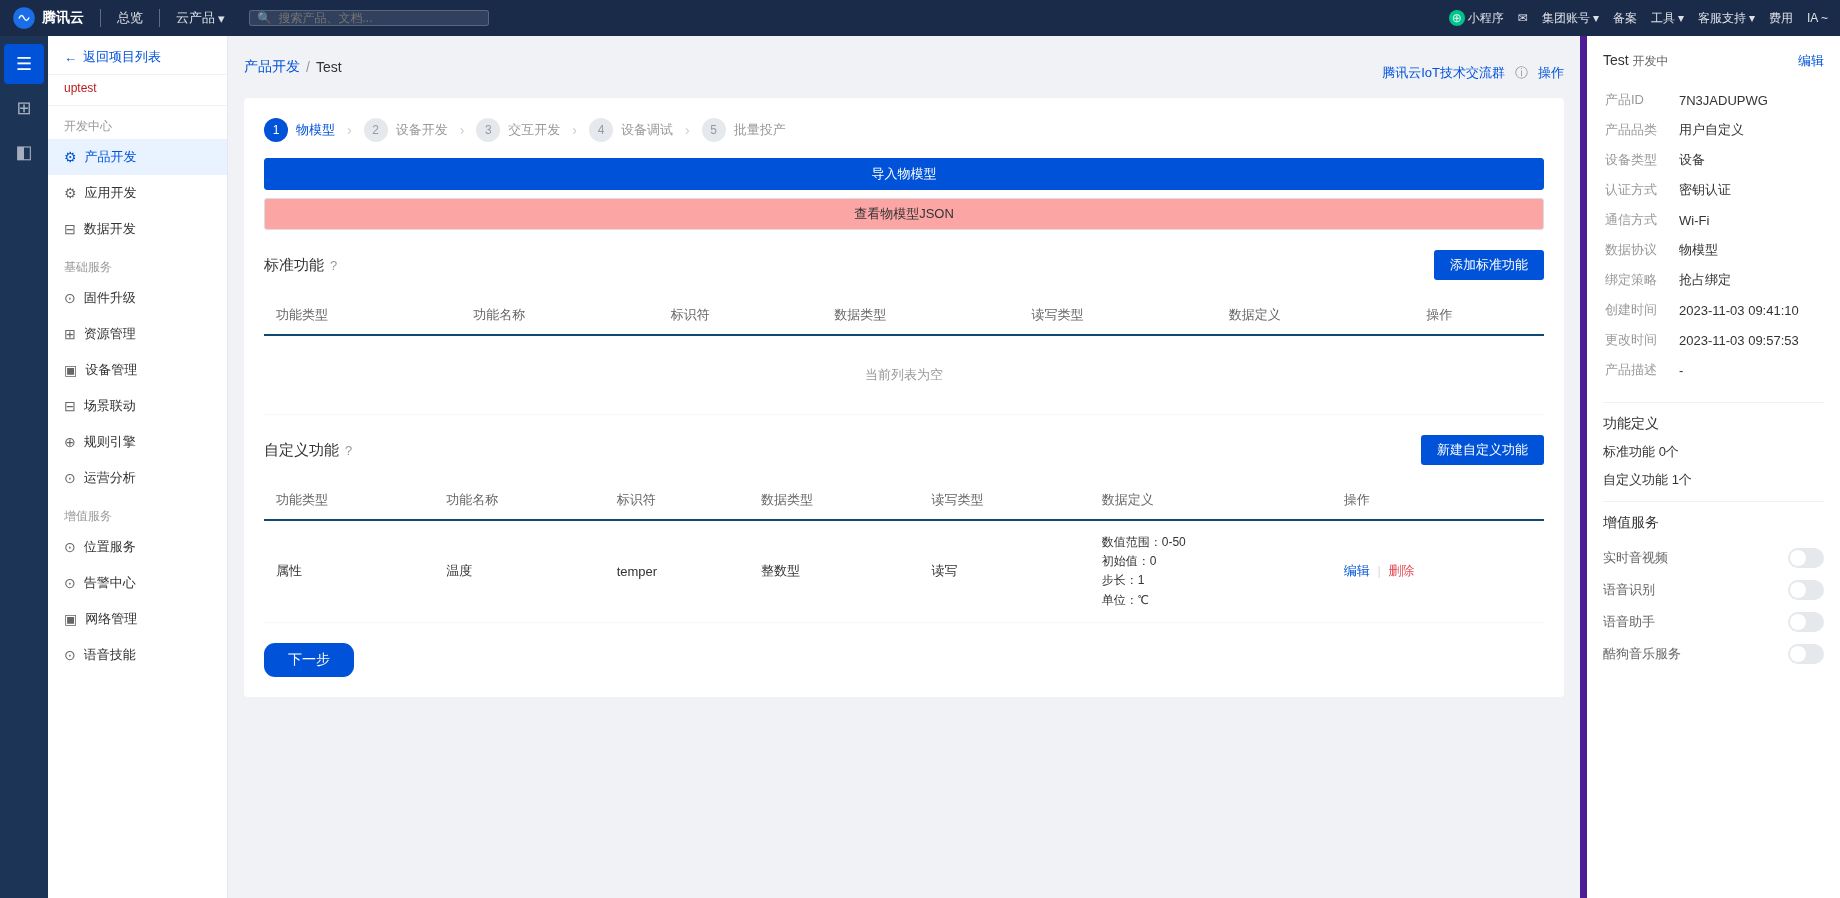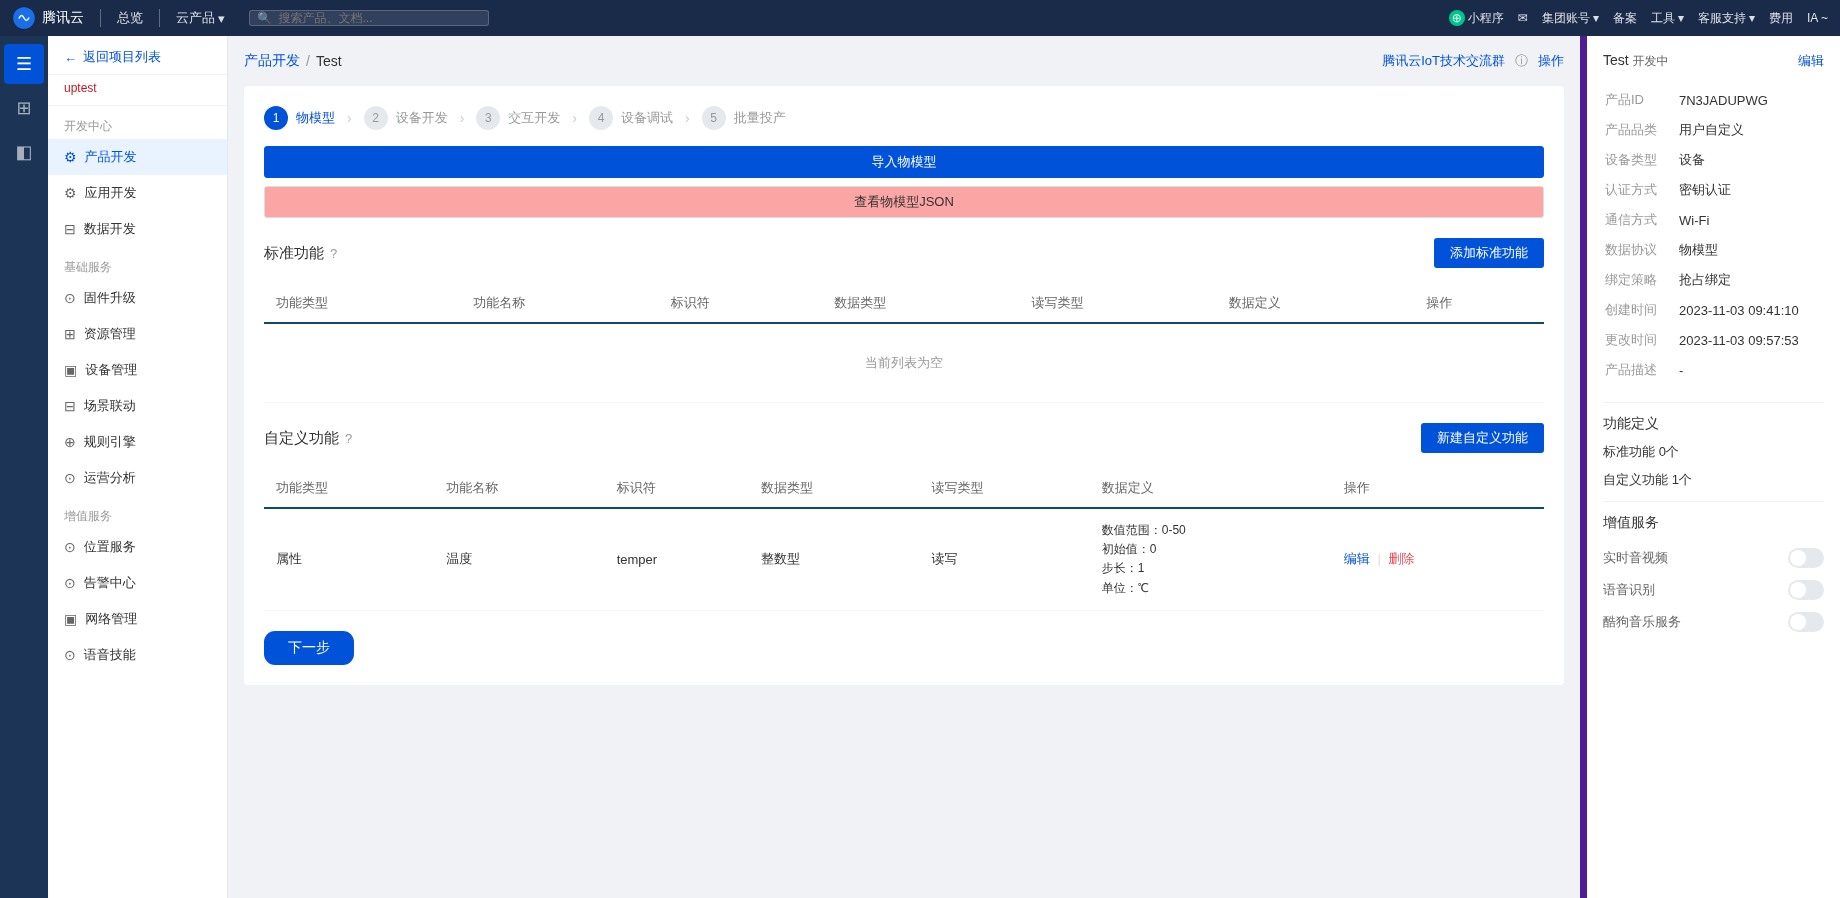--- a/index.html
+++ b/index.html
@@ -8,21 +8,21 @@
     
     .top-nav {
       height: 36px;
       background: #1a2b4a;
       display: flex;
       align-items: center;
       padding: 0 12px;
       gap: 16px;
       position: fixed; top: 0; left: 0; right: 0; z-index: 1000;
     }
-    .top-nav-logo { display: flex; align-items: center; gap: 6px; color: white; font-size: 14px; font-weight: normal; }
+    .top-nav-logo { display: flex; align-items: center; gap: 6px; color: white; font-size: 14px; font-weight: bold; }
     .top-nav-logo svg { width: 24px; height: 24px; }
     .top-nav-divider { width: 1px; height: 18px; background: rgba(255,255,255,0.3); }
     .top-nav-item { color: rgba(255,255,255,0.85); font-size: 13px; cursor: pointer; display: flex; align-items: center; gap: 3px; white-space: nowrap; }
     .top-nav-search {
       flex: 1; max-width: 240px; margin-left: 8px;
       background: rgba(255,255,255,0.1);
       border: 1px solid rgba(255,255,255,0.2);
       border-radius: 3px;
       display: flex; align-items: center; padding: 0 8px; gap: 6px;
       color: rgba(255,255,255,0.6); font-size: 12px;
@@ -87,21 +87,21 @@
     }
 
     
     .breadcrumb {
       display: flex; align-items: center; gap: 6px;
       font-size: 14px; color: #666; margin-bottom: 16px;
     }
     .breadcrumb-link { color: #0052d9; cursor: pointer; }
     .breadcrumb-sep { color: #999; }
     .breadcrumb-current { color: #333; font-weight: 500; }
-    .breadcrumb-right { margin-left: auto; display: flex; align-items: center; gap: 10px; font-size: 13px; color: #666; }
+    .breadcrumb-right { margin-left: auto; display: flex; align-items: center; gap: 10px; font-size: 13px; color: #666; margin-top: 12px; }
 
     
     .stepper {
       display: flex; align-items: center; gap: 0;
       margin-bottom: 16px;
     }
     .step {
       display: flex; align-items: center; gap: 8px;
     }
     .step-circle {
@@ -542,19 +542,25 @@
         <div class="toggle-knob"></div>
       </div>
     </div>
     <div class="toggle-row">
       <span>语音识别</span>
       <div class="toggle">
         <div class="toggle-knob"></div>
       </div>
     </div>
     <div class="toggle-row">
+      <span>语音助手</span>
+      <div class="toggle">
+        <div class="toggle-knob"></div>
+      </div>
+    </div>
+    <div class="toggle-row">
       <span>酷狗音乐服务</span>
       <div class="toggle">
         <div class="toggle-knob"></div>
       </div>
     </div>
   </div>
 </div>
 
 </body></html>

